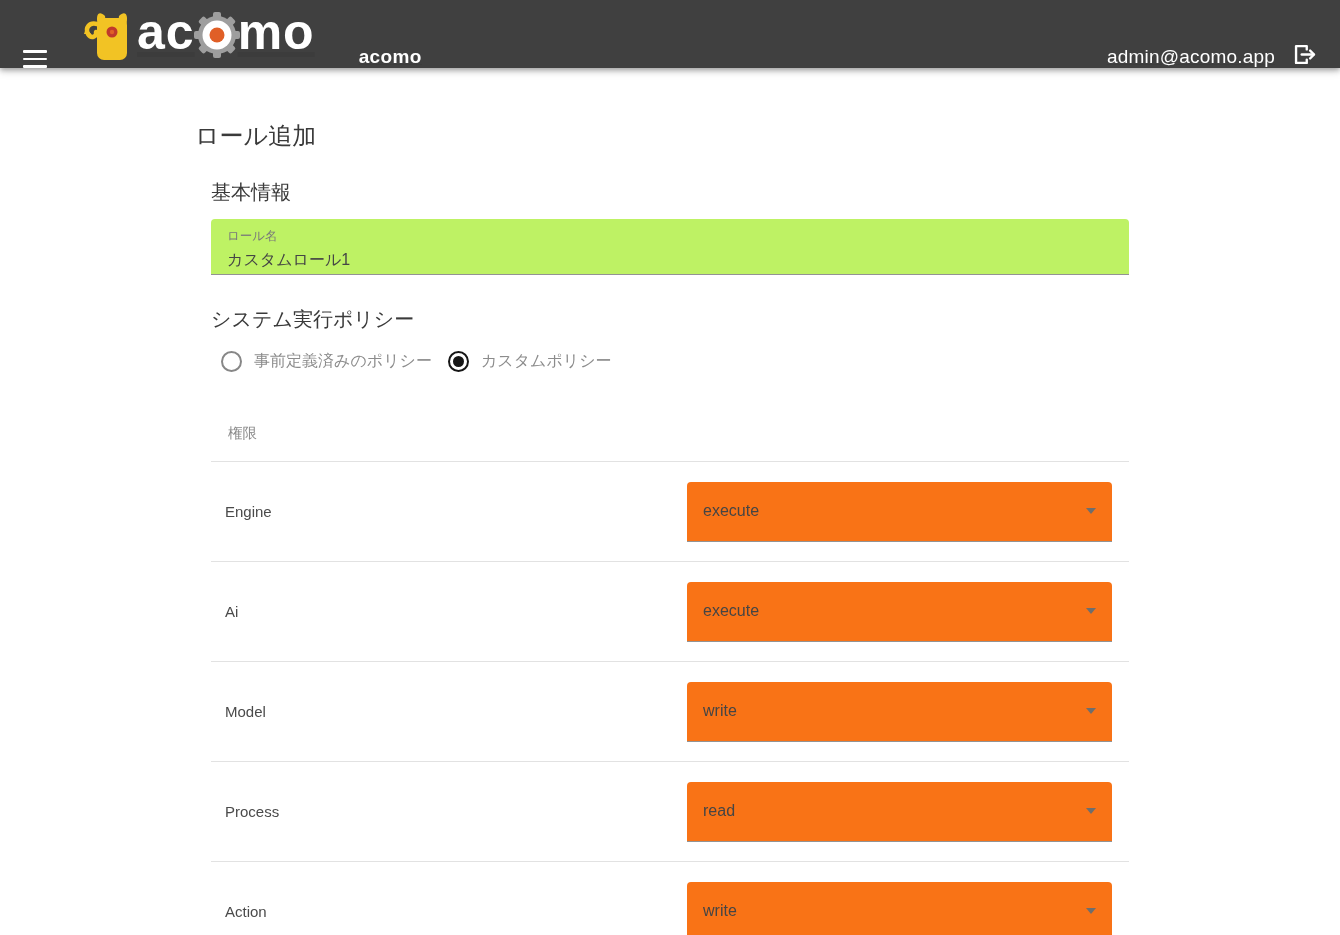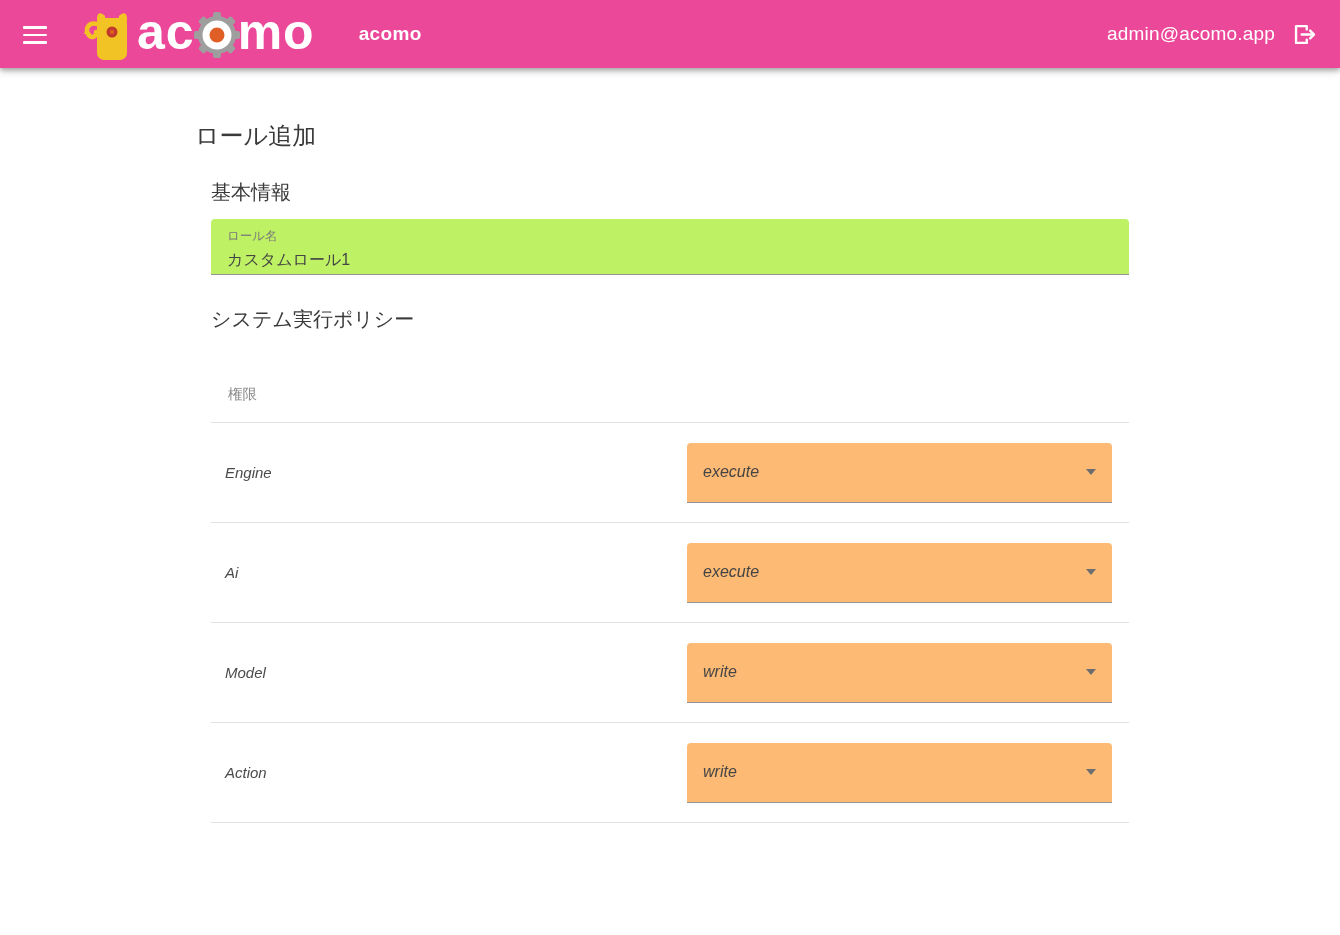--- a/index.html
+++ b/index.html
@@ -7,27 +7,28 @@
     width: 1340px; height: 935px;
     overflow: hidden;
     background: #ffffff;
     font-family: "Liberation Sans", "DejaVu Sans", sans-serif;
     color: #3c3c3c;
   }
 
   
   .app-header {
     height: 68px;
-    background: #ec4899;
-    display: flex;
-    align-items: center;
+    background: #404040;
+    display: flex;
+    align-items: flex-end;
     padding: 0 22px 0 23px;
     box-shadow: 0 2px 5px rgba(0,0,0,0.30), 0 4px 8px rgba(0,0,0,0.12);
     position: relative;
     z-index: 10;
+    text-decoration: underline;
   }
   .menu-btn {
     width: 24px; height: 18px;
     display: flex; flex-direction: column; justify-content: space-between;
     cursor: pointer;
     margin-top: 2px;
   }
   .menu-btn span { display: block; height: 2.6px; background: #ffffff; border-radius: 1px; }
 
   .logo {
@@ -127,33 +128,32 @@
     border-bottom: 1px solid #e2e2e2;
   }
   .th-target { width: 476px; padding-left: 14px; font-size: 14.5px; color: #8a8a8a; }
   .th-perm   { flex: 1; padding-left: 17px; font-size: 14.5px; color: #8a8a8a; }
 
   .trow {
     display: flex;
     height: 100px;
     align-items: center;
     border-bottom: 1px solid #e2e2e2;
-    font-style: italic;
   }
   .tcell-target {
     width: 476px;
     padding-left: 14px;
     font-size: 15px;
     color: #4a4a4a;
   }
   .tcell-perm { flex: 1; }
   .select {
     width: 425px;
     height: 60px;
-    background: #fdba74;
+    background: #f97316;
     border-bottom: 1px solid #939393;
     border-radius: 4px 4px 0 0;
     display: flex;
     align-items: center;
     padding: 0 16px;
     cursor: pointer;
   }
   .select-value { font-size: 16px; color: #454545; }
   .arrow {
     margin-left: auto;
@@ -226,20 +226,30 @@
 
     <h2 class="section-heading basic-info-heading">基本情報</h2>
 
     <div class="text-field">
       <span class="field-label">ロール名</span>
       <span class="field-value">カスタムロール1</span>
     </div>
 
     <h2 class="section-heading policy-heading">システム実行ポリシー</h2>
 
+    <div class="radio-row">
+      <div class="radio">
+        <span class="radio-circle"></span>
+        <span class="radio-label">事前定義済みのポリシー</span>
+      </div>
+      <div class="radio selected">
+        <span class="radio-circle"></span>
+        <span class="radio-label">カスタムポリシー</span>
+      </div>
+    </div>
 
     <div class="perm-table">
       <div class="thead-row">
         <div class="th-perm">権限</div>
       </div>
       <div id="table-body">
   <div class="trow">
     <div class="tcell-target">Engine</div>
     <div class="tcell-perm">
       <div class="select">
@@ -262,20 +272,29 @@
   <div class="trow">
     <div class="tcell-target">Model</div>
     <div class="tcell-perm">
       <div class="select">
         <span class="select-value">write</span>
         <span class="arrow"></span>
       </div>
     </div>
   </div>
 
+  <div class="trow">
+    <div class="tcell-target">Process</div>
+    <div class="tcell-perm">
+      <div class="select">
+        <span class="select-value">read</span>
+        <span class="arrow"></span>
+      </div>
+    </div>
+  </div>
 
   <div class="trow">
     <div class="tcell-target">Action</div>
     <div class="tcell-perm">
       <div class="select">
         <span class="select-value">write</span>
         <span class="arrow"></span>
       </div>
     </div>
   </div>

